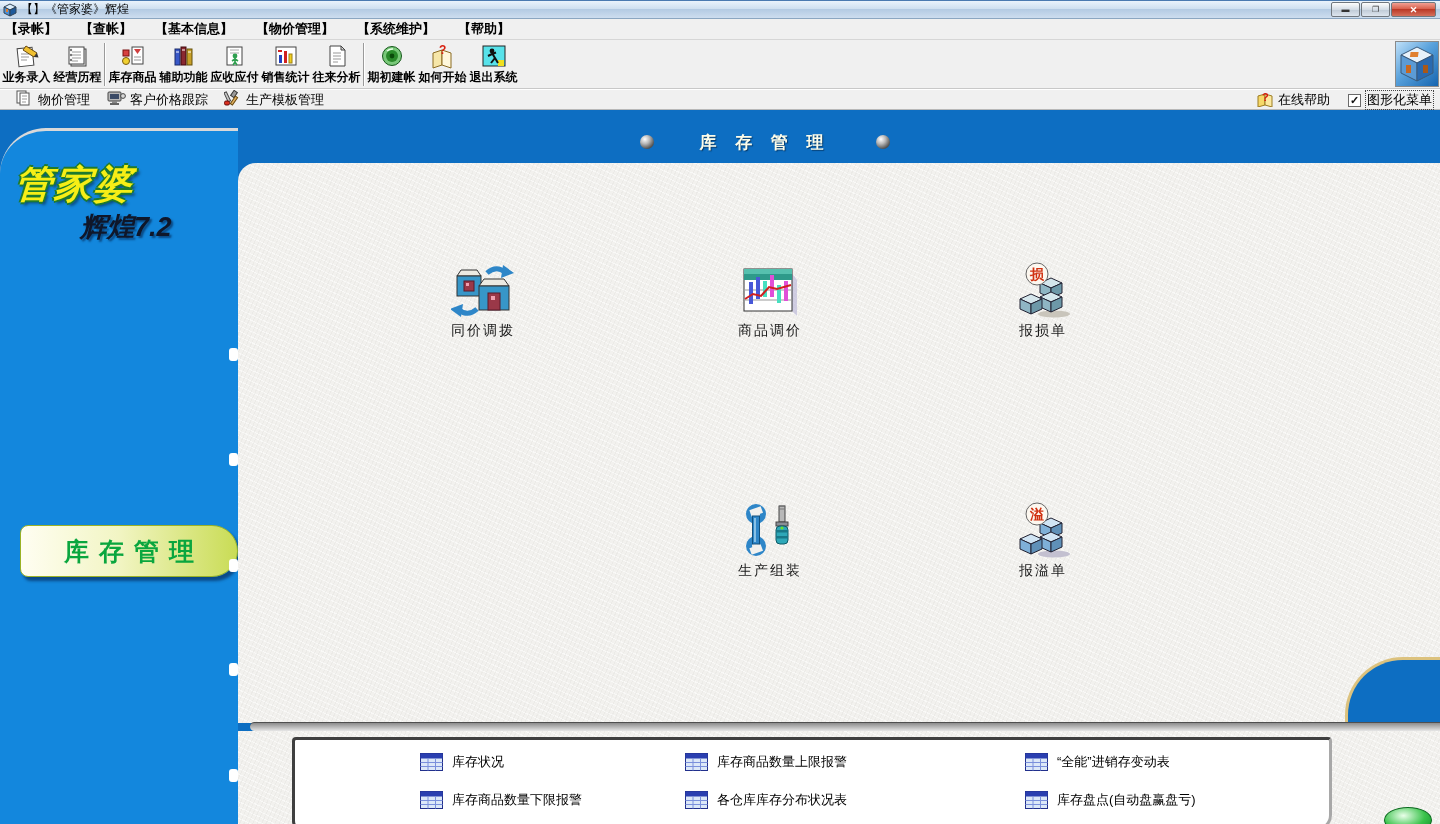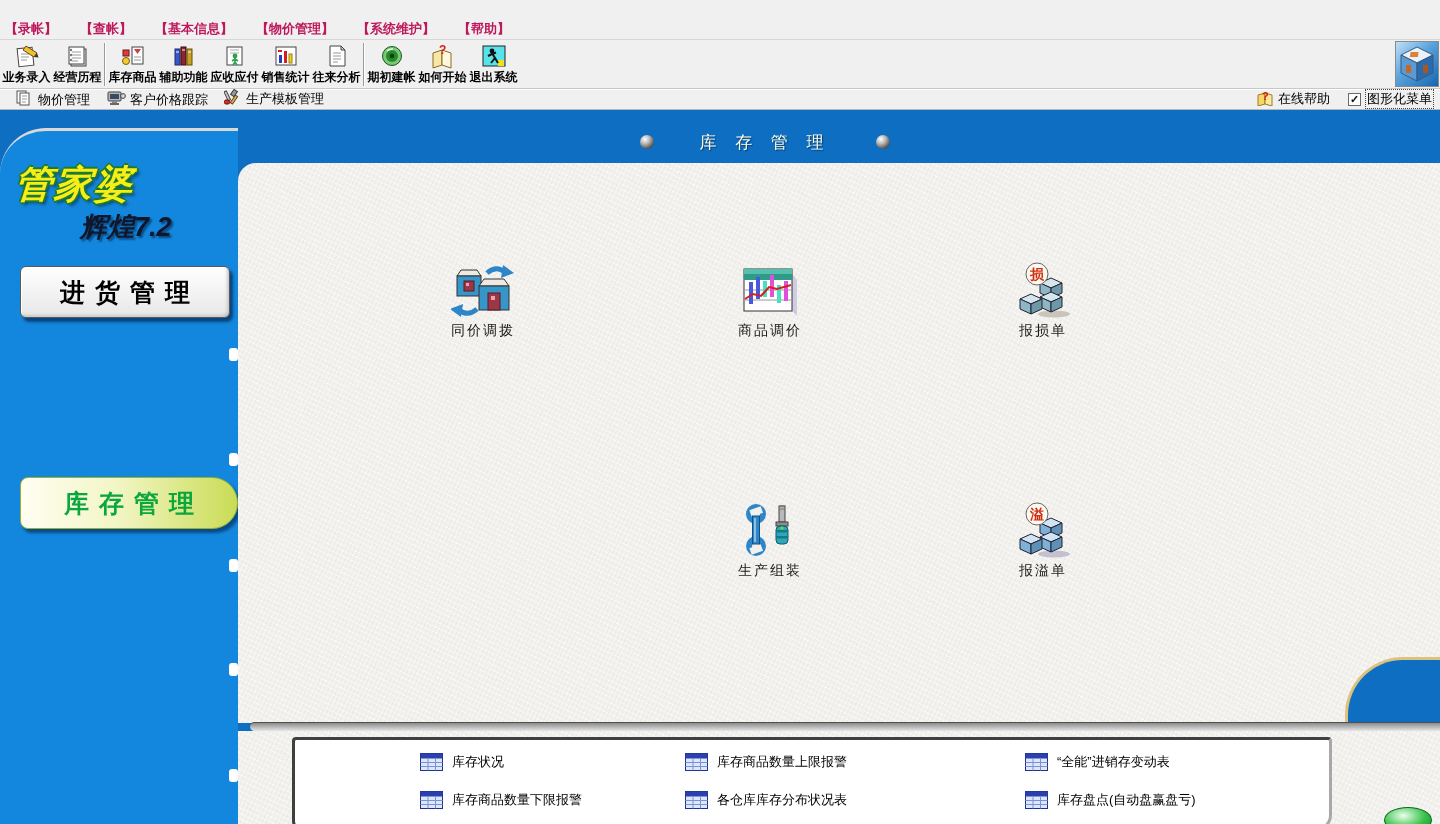--- a/index.html
+++ b/index.html
@@ -18,76 +18,76 @@
     background:linear-gradient(#fdfdfd,#d3dce6 50%,#bfcad6 52%,#dde5ee);
     display:flex; align-items:center; justify-content:center;
     font-size:8px; line-height:8px; color:#333; margin-left:1px; cursor:pointer; }
   .win-btn.close { width:45px; background:linear-gradient(#f0a094,#d8604c 45%,#bc3a28 50%,#d4705c);
     color:#fff; font-weight:bold; font-size:9px; }
 
   
   .menubar { position:absolute; top:19px; left:0; width:1440px; height:21px;
     background:#f0f0f0; border-bottom:1px solid #d6d6d6;
     display:flex; align-items:center; padding-left:5px; gap:23px;
-    font-size:13px; font-weight:bold; color:#be185d; }
+    font-size:13px; font-weight:bold; color:#000000; }
   .menu-item { cursor:pointer; white-space:nowrap; }
 
   
   .toolbar { position:absolute; top:40px; left:0; width:1440px; height:49px;
     background:#f0f0f0; border-bottom:1px solid #c8c8c8;
     display:flex; align-items:flex-start; padding:2px 0 0 1px; }
   .tb-item { width:51px; text-align:center; cursor:pointer; }
   .tb-item .tico { height:28px; display:flex; align-items:center; justify-content:center; }
   .tb-item .tlab { font-size:12px; font-weight:bold; line-height:14px; white-space:nowrap; }
   .tb-sep { width:2px; height:43px; margin:1px 1px 0 1px;
     border-left:1px solid #9a9a9a; border-right:1px solid #ffffff; }
   .cube-logo { position:absolute; right:1px; top:1px; width:44px; height:46px;
     border:1px solid #8a8a8a;
     background:linear-gradient(135deg,#bfe0f8 0%,#5aa2dc 45%,#1565b0 100%); }
 
   
   .toolbar2 { position:absolute; top:89px; left:0; width:1440px; height:21px;
     background:#f0f0f0; border-top:1px solid #ffffff; border-bottom:1px solid #b8b8b8;
-    display:flex; align-items:flex-end; font-size:13px; color:#000; }
+    display:flex; align-items:flex-start; font-size:13px; color:#000; }
   .tb2-item { display:flex; align-items:center; gap:4px; margin-left:16px; cursor:pointer; white-space:nowrap; }
   .tb2-right { margin-left:auto; display:flex; align-items:center; margin-right:6px; }
   .help-wrap { display:flex; align-items:center; gap:4px; cursor:pointer; }
   .chk-wrap { display:flex; align-items:center; gap:4px; margin-left:18px; cursor:pointer; }
   .checkbox { width:13px; height:13px; background:#fff; border:1px solid #6a6a6a;
     display:flex; align-items:center; justify-content:center;
     font-size:11px; line-height:11px; font-weight:bold; color:#111; }
   .focus-dotted { border:1px dotted #444; padding:0 1px; }
 
   
   .main { position:absolute; top:110px; left:0; width:1440px; height:714px;
     background:#0d6ec2; }
   .main-title { position:absolute; top:22px; left:640px; width:250px; height:20px;
     display:flex; align-items:center; justify-content:space-between; }
-  .main-title .ttl { color:#fdfdea; font-size:17px; font-weight:normal; letter-spacing:7px;
+  .main-title .ttl { color:#fdfdea; font-size:17px; font-weight:bold; letter-spacing:7px;
     text-shadow:1px 1px 1px #063a6a; white-space:nowrap; }
   .sphere { width:14px; height:14px; border-radius:50%;
     background:radial-gradient(circle at 35% 30%, #ffffff, #b8b8b8 35%, #5a5a5a 70%, #222); }
 
   
   .sidebar { position:absolute; left:0; top:18px; width:238px; height:696px;
     background:#1387dd; border-top:3px solid #d9d9d9; border-top-left-radius:46px; }
   .logo1 { position:absolute; left:14px; top:28px; font-size:38px; font-weight:bold;
     font-style:italic; letter-spacing:2px; color:#f6ee16; transform:skewX(-4deg);
     text-shadow:2px 0 #1e7a2e, -2px 0 #1e7a2e, 0 2px #1e7a2e, 0 -2px #1e7a2e, 3px 3px 3px rgba(0,0,0,.45); }
   .logo2 { position:absolute; left:80px; top:78px; font-size:27px; font-weight:bold;
     font-style:italic; color:#0f172a; text-shadow:2px 2px 2px #0a4a85; }
   .side-btn { position:absolute; left:20px; width:210px; height:52px;
     background:linear-gradient(#ffffff, #e7e7e7); border:1px solid #5a5a5a; border-radius:6px;
     box-shadow:3px 4px 3px rgba(0,0,30,.5), inset 1px 1px 0 #fff, inset -2px -2px 3px #c8c8c8;
     display:flex; align-items:center; justify-content:center;
     font-family:"Liberation Serif", serif; font-size:25px; font-weight:bold;
     letter-spacing:10px; text-indent:10px; color:#000; cursor:pointer; white-space:nowrap; }
   .side-btn.selected { width:218px; border-radius:8px 26px 26px 8px;
     background:linear-gradient(90deg,#fffef2 0%, #f2f5c4 45%, #c9dc55 100%);
-    border:1px solid #9ab226; color:#0aa63e; box-shadow:3px 4px 3px rgba(0,0,30,.45); }
+    border:1px solid #9ab226; color:#0aa63e; box-shadow:3px 4px 3px rgba(0,0,30,.45);margin-top:48px; }
   .notch { position:absolute; left:229px; width:9px; height:13px; background:#ffffff;
     border-radius:3px; }
 
   
   .texture { background-color:#f2f1ee;
     background-image:
       repeating-linear-gradient(115deg, rgba(110,110,100,0.05) 0 1px, transparent 1px 4px),
       repeating-linear-gradient(25deg, rgba(255,255,255,0.55) 0 1px, transparent 1px 5px); }
   .paper { position:absolute; left:238px; top:53px; width:1202px; height:560px;
     border-top-left-radius:18px; }
@@ -110,20 +110,36 @@
     font-size:13px; color:#000; cursor:pointer; white-space:nowrap; }
   .green-ellipse { position:absolute; right:8px; bottom:-9px; width:48px; height:26px;
     border-radius:50%; border:1px solid #0a6a1e;
     background:radial-gradient(ellipse at 40% 32%, #eaffea, #39c24a 55%, #0f8a28); }
 </style>
 </head>
 <body>
 
 <div class="screen">
 
+  <div class="titlebar">
+    <span class="app-ico">
+      <svg width="14" height="14" viewBox="0 0 14 14">
+        <polygon points="7,1 13,4 7,7 1,4" fill="#d9ecfa" stroke="#345"></polygon>
+        <polygon points="1,4 7,7 7,13 1,10" fill="#4a90d9" stroke="#345"></polygon>
+        <polygon points="13,4 7,7 7,13 13,10" fill="#1e5a9c" stroke="#345"></polygon>
+        <rect x="3" y="6" width="2" height="3" fill="#e08030"></rect>
+      </svg>
+    </span>
+    <span>【】《管家婆》辉煌</span>
+    <div class="win-controls">
+      <div class="win-btn">▬</div>
+      <div class="win-btn">❐</div>
+      <div class="win-btn close">✕</div>
+    </div>
+  </div>
 
   <div class="menubar">
     <span class="menu-item">【录帐】</span>
     <span class="menu-item">【查帐】</span>
     <span class="menu-item">【基本信息】</span>
     <span class="menu-item">【物价管理】</span>
     <span class="menu-item">【系统维护】</span>
     <span class="menu-item">【帮助】</span>
   </div>
 
@@ -317,21 +333,20 @@
     <div class="main-title">
       <span class="sphere"></span>
       <span class="ttl">库 存 管 理</span>
       <span class="sphere"></span>
     </div>
 
     <div class="sidebar">
       <div class="logo1">管家婆</div>
       <div class="logo2">辉煌7.2</div>
 
-      <div class="side-btn" style="top:135px">进货管理</div>
       <div class="side-btn selected" style="top:346px">库存管理</div>
 
       <div class="notch" style="top:217px"></div>
       <div class="notch" style="top:322px"></div>
       <div class="notch" style="top:428px"></div>
       <div class="notch" style="top:532px"></div>
       <div class="notch" style="top:638px"></div>
     </div>
 
     <div class="paper texture">

